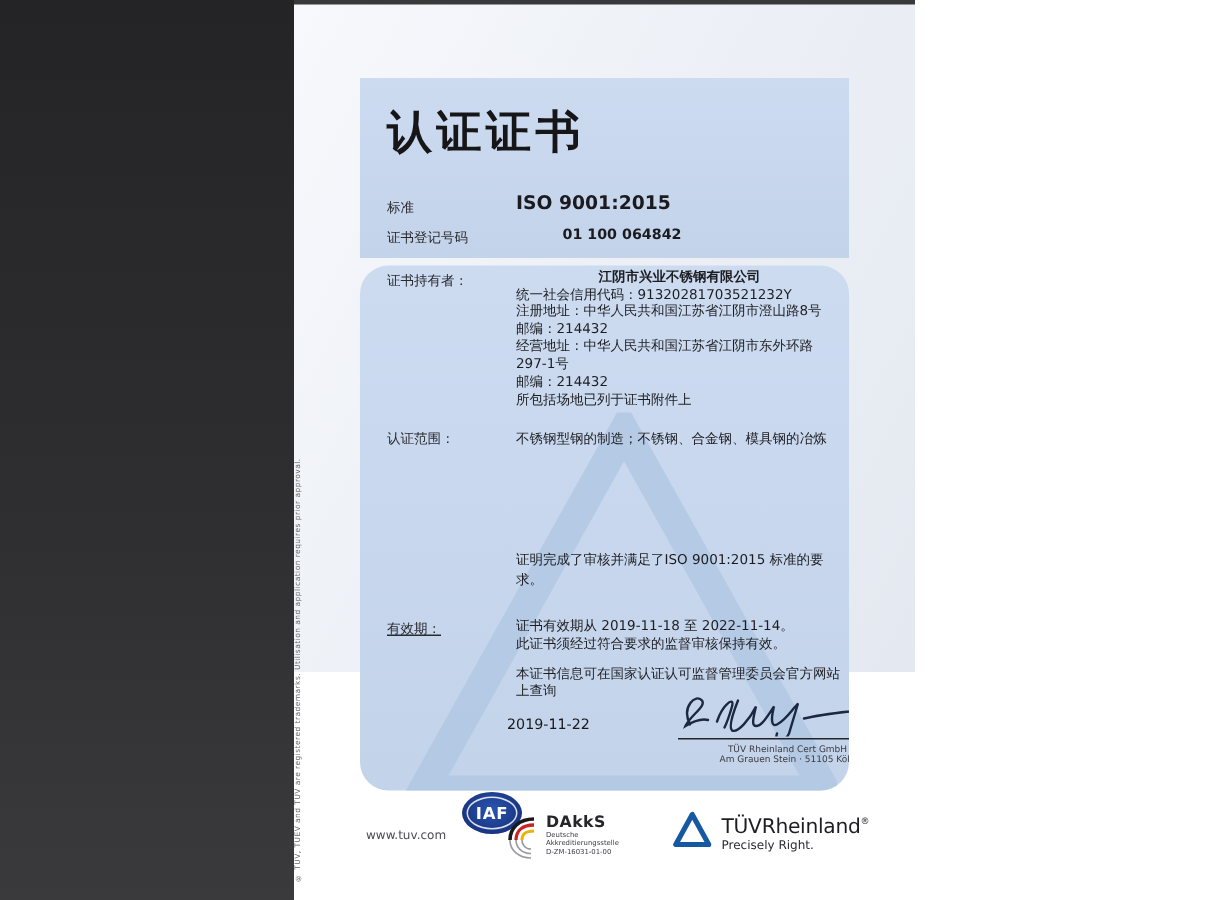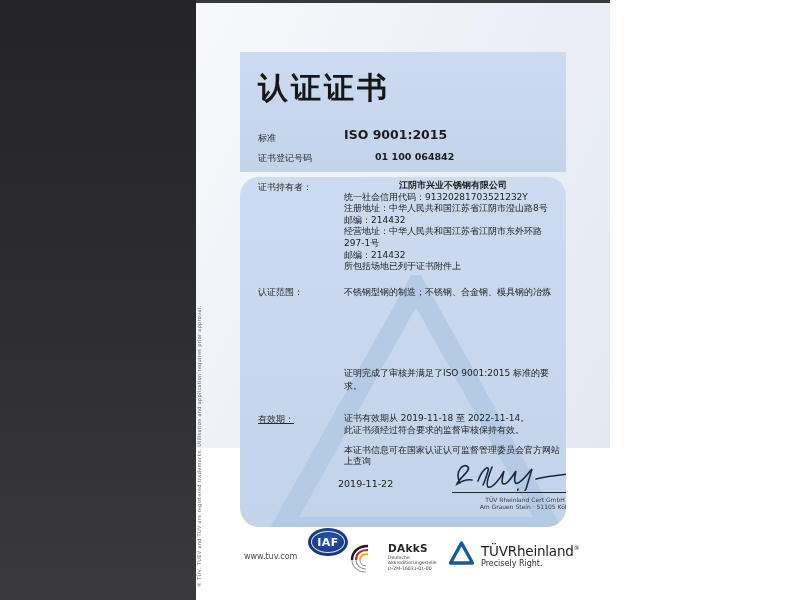--- a/index.html
+++ b/index.html
@@ -44,21 +44,21 @@
   .signature-line { position:absolute; left:212px; top:315px; width:146px; border-top:1.2px solid #23232a; }
   .issuer-block { position:absolute; left:200px; top:319px; width:170px; text-align:center;
     font-size:6px; color:#3a3a40; line-height:7.2px; }
 
   .footer-web { position:absolute; left:48px; top:552px; font-size:8px; color:#4c4c52; }
   .iaf-logo { position:absolute; left:112px; top:528px; width:40px; height:28px;
     background:radial-gradient(ellipse at 50% 42%,#2a55b0 0%,#17337f 75%); border-radius:50%;
     display:flex; align-items:center; justify-content:center; }
   .iaf-ring { position:absolute; inset:3px; border:1px solid rgba(255,255,255,.85); border-radius:50%; }
   .iaf-text { color:#ffffff; font-size:11px; font-weight:bold; letter-spacing:.5px; }
-  .dakks { position:absolute; left:152px; top:542px; display:flex;gap:12px; }
+  .dakks { position:absolute; left:140px; top:542px; display:flex; }
   .dakks-arcs { width:26px; height:32px; }
   .dakks-txt { margin-left:2px; }
   .dakks-name { font-size:10.5px; font-weight:bold; color:#26262a; letter-spacing:.3px; }
   .dakks-small { font-size:4.6px; color:#3c3c42; line-height:5.4px; margin-top:1px; }
   .brand { position:absolute; left:252px; top:540px; display:flex; }
   .brand-tri { width:27px; height:27px; margin-right:6px; }
   .brand-name { font-size:13.5px; color:#1e1e22; letter-spacing:-.2px; line-height:15px; }
   .brand-name .b { font-weight:normal; }
   .brand-name sup { font-size:6px; vertical-align:6px; }
   .brand-tag { font-size:8px; color:#2b2b30; margin-top:0px; }

